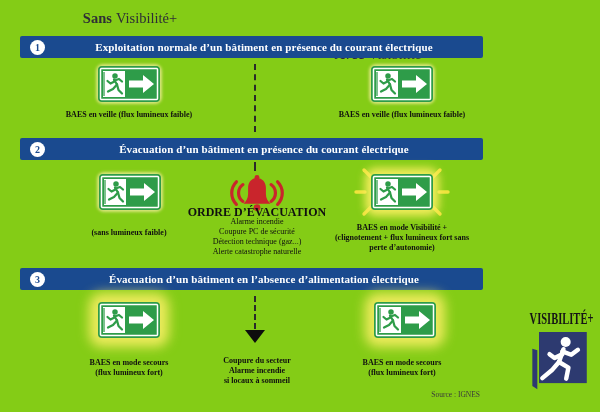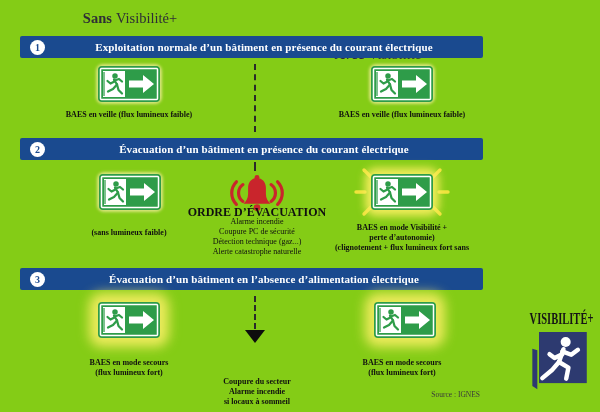--- a/index.html
+++ b/index.html
@@ -144,42 +144,42 @@
       <line x1="88" y1="53" x2="81" y2="46"></line>
     </g>
   </svg>
   <div class="sign halo-strong" style="left:371px;top:174px;">
     <svg viewBox="0 0 124 72">
         <use href="#exit-sign"></use>
       </svg>
   </div>
   <div class="cap" style="left:302px;top:223px;width:200px;">
     <span>BAES en mode Visibilité +</span>
+    <span>(clignotement + flux lumineux fort sans</span>
     <span>perte d’autonomie)</span>
-    <span>(clignotement + flux lumineux fort sans</span>
   </div>
 
   <div class="banner" style="top:268px;">
     <div class="num">3</div>
     <div class="banner-label">Évacuation d’un bâtiment en l’absence d’alimentation électrique</div>
   </div>
 
   <div class="sign halo-big" style="left:98px;top:302px;">
     <svg viewBox="0 0 124 72">
         <use href="#exit-sign"></use>
       </svg>
   </div>
   <div class="cap" style="left:29px;top:358px;width:200px;">
     <span>BAES en mode secours</span>
     <span>(flux lumineux fort)</span>
   </div>
 
   <div class="dash" style="left:254px;top:296px;height:33px;"></div>
   <div class="arrowhead" style="left:245px;top:330px;"></div>
-  <div class="cap" style="left:177px;top:377px;width:160px;">
+  <div class="cap" style="left:177px;top:356px;width:160px;">
     <span>Coupure du secteur</span>
     <span>Alarme incendie</span>
     <span>si locaux à sommeil</span>
   </div>
 
   <div class="sign halo-big" style="left:374px;top:302px;">
     <svg viewBox="0 0 124 72">
         <use href="#exit-sign"></use>
       </svg>
   </div>

